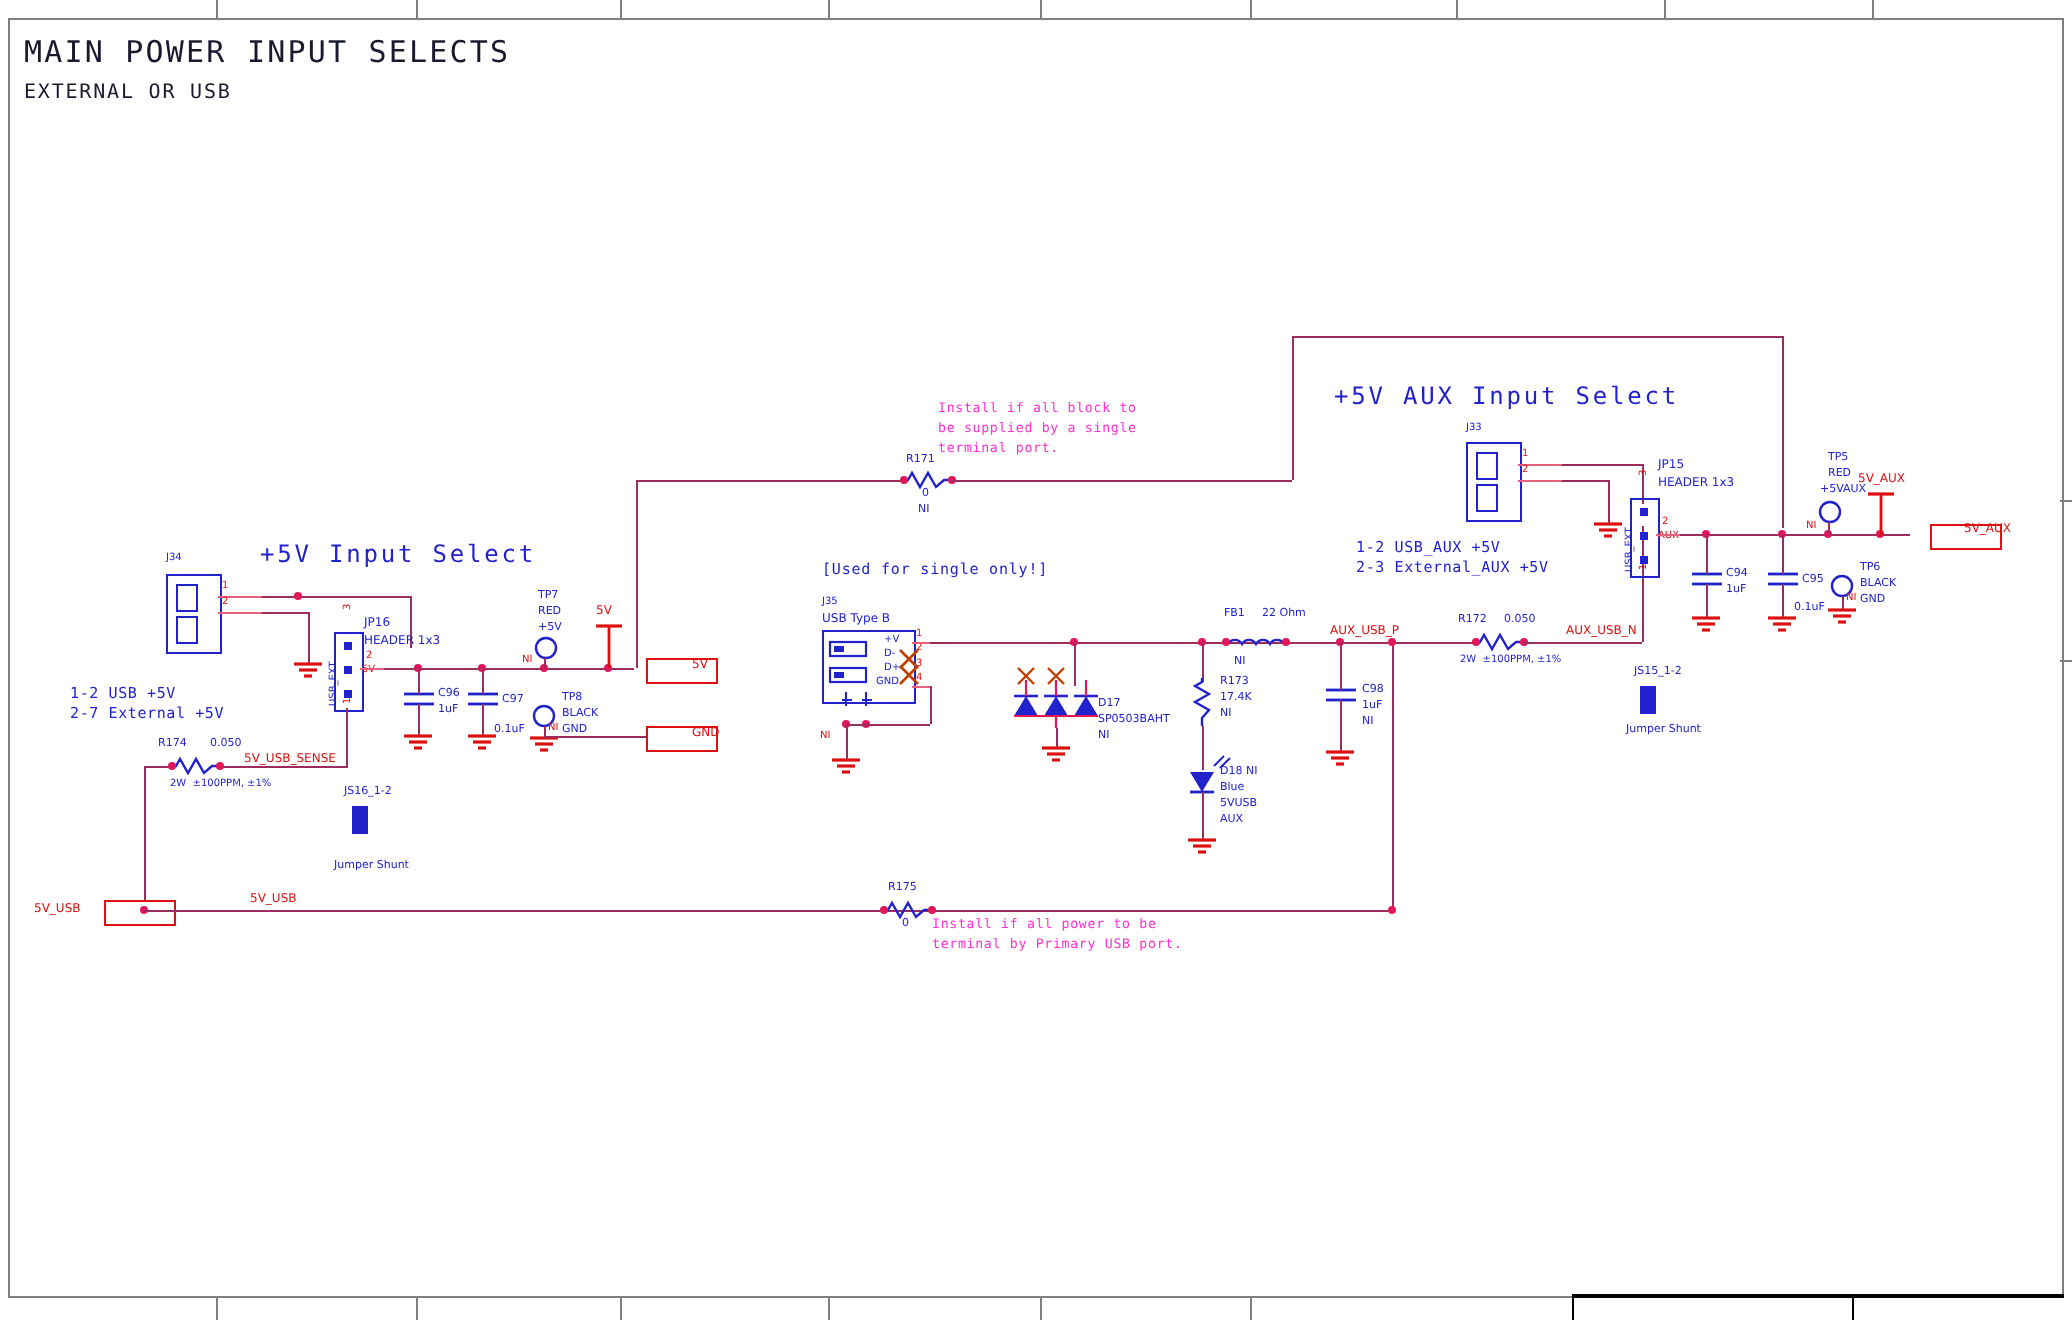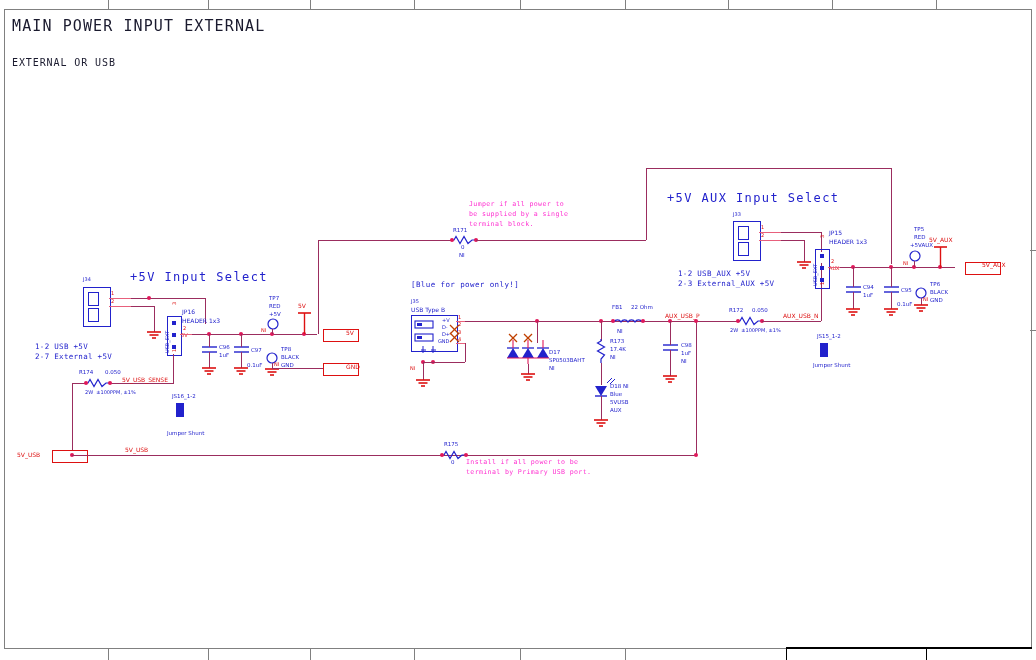--- a/index.html
+++ b/index.html
@@ -67,22 +67,22 @@
   <div class="frame-tick" style="left:310px;top:648px;width:1px;height:12px;"></div>
   <div class="frame-tick" style="left:414px;top:648px;width:1px;height:12px;"></div>
   <div class="frame-tick" style="left:520px;top:648px;width:1px;height:12px;"></div>
   <div class="frame-tick" style="left:625px;top:648px;width:1px;height:12px;"></div>
   <div class="frame-dark" style="left:786px;top:648px;width:1px;height:12px;"></div>
   <div class="frame-dark" style="left:926px;top:648px;width:1px;height:12px;"></div>
   <div class="frame-dark" style="left:786px;top:647px;width:246px;height:2px;"></div>
   <div class="frame-line" style="left:1030px;top:250px;width:6px;height:1px;"></div>
   <div class="frame-line" style="left:1030px;top:330px;width:6px;height:1px;"></div>
 
-  <div class="txt mono title1" style="left:12px;top:19px;">MAIN POWER INPUT EXTERNAL</div>
-  <div class="txt mono title2" style="left:12px;top:58px;">EXTERNAL OR USB</div>
+  <div class="txt mono title1" style="left:12px;top:19px;">MAIN POWER INPUT SELECTS</div>
+  <div class="txt mono title2" style="left:12px;top:42px;">EXTERNAL OR USB</div>
 
   <div class="txt mono sect" style="left:130px;top:271px;">+5V Input Select</div>
 
   <div class="txt t5" style="left:83px;top:277px;">J34</div>
   <div class="blk" style="left:83px;top:287px;width:26px;height:38px;"></div>
   <div class="blk" style="left:88px;top:292px;width:9px;height:12px;"></div>
   <div class="blk" style="left:88px;top:308px;width:9px;height:12px;"></div>
   <div class="pinstub" style="left:109px;top:298px;width:22px;"></div>
   <div class="pinstub" style="left:109px;top:306px;width:22px;"></div>
   <div class="txt t5 txt-red" style="left:111px;top:291px;">1</div>
@@ -218,38 +218,38 @@
     <line x1="5" y1="7" x2="9" y2="7" stroke="#dd1111" stroke-width="1.6"></line>
   </svg>
   <div class="wire wire-h" style="left:272px;top:368px;width:51px;"></div>
   <div class="blk-r" style="left:323px;top:363px;width:34px;height:11px;"></div>
   <div class="txt t6 txt-red" style="left:346px;top:364px;">GND</div>
 
   <div class="wire wire-v" style="left:318px;top:240px;height:94px;"></div>
   <div class="wire wire-h" style="left:318px;top:240px;width:134px;"></div>
   <div class="wire wire-v" style="left:205px;top:298px;height:20px;"></div>
 
-  <div class="txt mono annot" style="left:469px;top:200px;">Jumper if all power to</div>
+  <div class="txt mono annot" style="left:469px;top:200px;">Install if all block to</div>
   <div class="txt mono annot" style="left:469px;top:210px;">be supplied by a single</div>
-  <div class="txt mono annot" style="left:469px;top:220px;">terminal block.</div>
+  <div class="txt mono annot" style="left:469px;top:220px;">terminal port.</div>
 
   <svg style="left:452px;top:235px;width:24px;height:10px;">
     <polyline points="0,5 2,5 4,1.5 8,8.5 12,1.5 16,8.5 20,5 24,5" fill="none" stroke="#2222cc" stroke-width="1.2"></polyline>
   </svg>
   <div class="junction" style="left:452px;top:240px;"></div>
   <div class="junction" style="left:476px;top:240px;"></div>
   <div class="txt t55" style="left:453px;top:228px;">R171</div>
   <div class="txt t55" style="left:461px;top:245px;">0</div>
   <div class="txt t55" style="left:459px;top:253px;">NI</div>
   <div class="wire wire-h" style="left:476px;top:240px;width:170px;"></div>
   <div class="wire wire-v" style="left:646px;top:168px;height:72px;"></div>
   <div class="wire wire-h" style="left:646px;top:168px;width:245px;"></div>
   <div class="wire wire-v" style="left:891px;top:168px;height:96px;"></div>
 
-  <div class="txt mono sect-sm" style="left:411px;top:281px;">[Blue for power only!]</div>
+  <div class="txt mono sect-sm" style="left:411px;top:281px;">[Used for single only!]</div>
 
   <div class="txt t5" style="left:411px;top:299px;">J35</div>
   <div class="txt t6" style="left:411px;top:307px;">USB Type B</div>
   <div class="blk" style="left:411px;top:315px;width:45px;height:35px;"></div>
   <svg style="left:415px;top:319px;width:32px;height:28px;">
     <rect x="0" y="2" width="18" height="7" fill="none" stroke="#2222cc" stroke-width="1.1"></rect>
     <rect x="2" y="4" width="5" height="3" fill="#2222cc"></rect>
     <rect x="0" y="15" width="18" height="7" fill="none" stroke="#2222cc" stroke-width="1.1"></rect>
     <rect x="2" y="17" width="5" height="3" fill="#2222cc"></rect>
   </svg>

